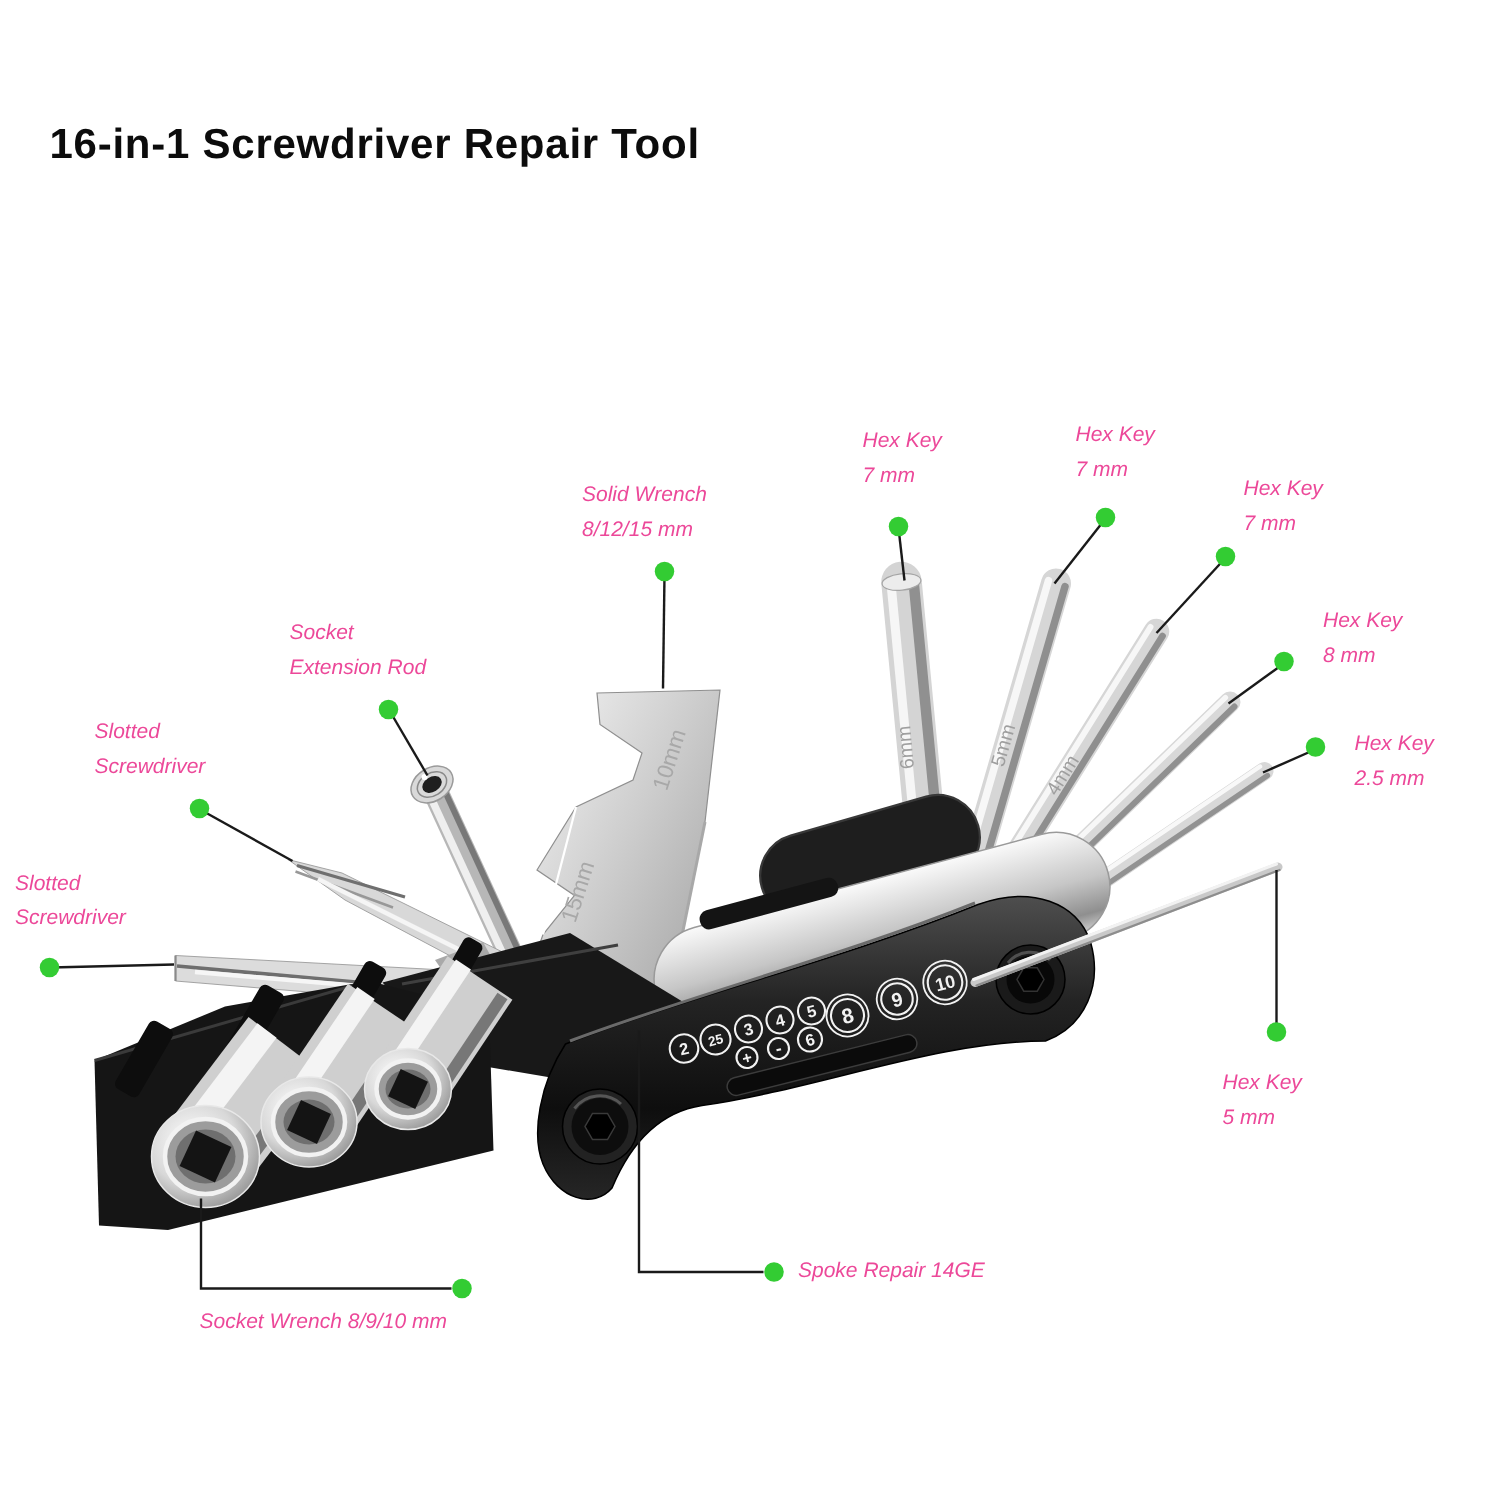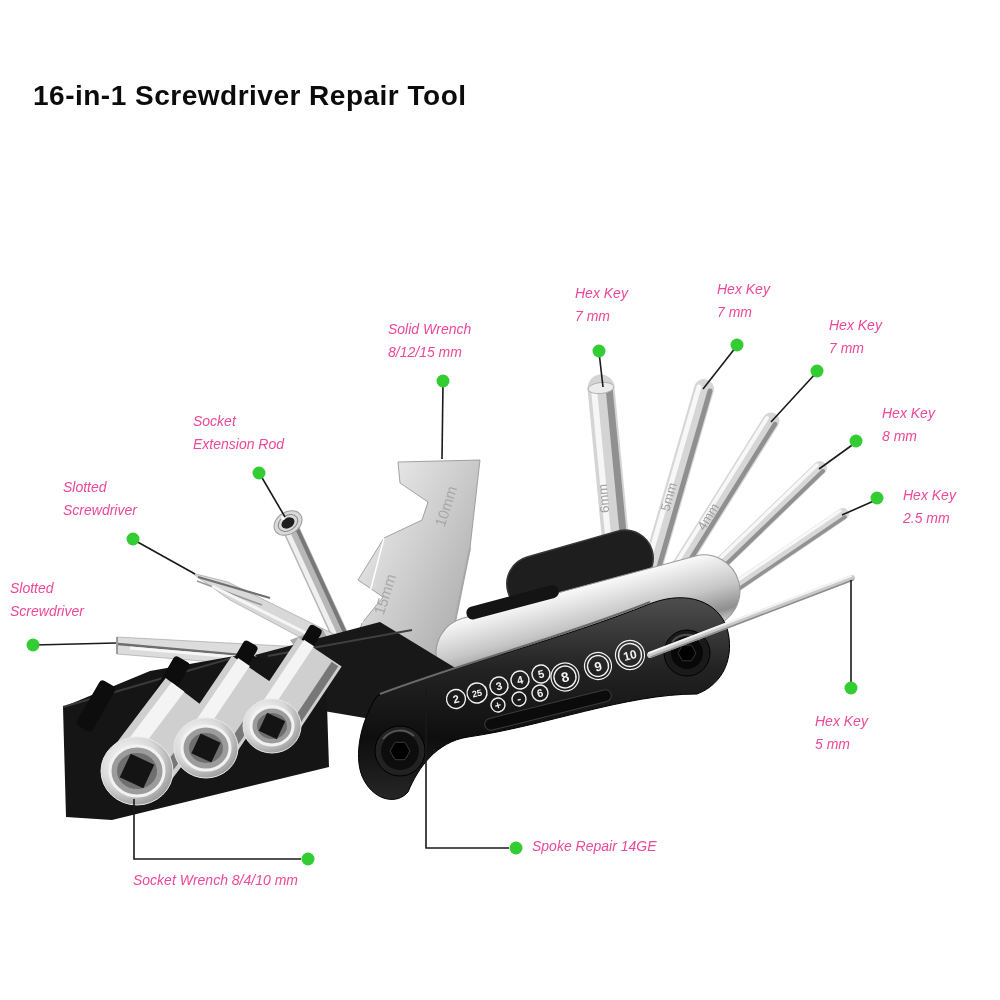--- a/index.html
+++ b/index.html
@@ -300,19 +300,19 @@
   </div>
   <div class="callout" style="left:903px;top:484px">
     <div>Hex Key</div>
     <div>2.5 mm</div>
   </div>
   <div class="callout" style="left:815px;top:710px">
     <div>Hex Key</div>
     <div>5 mm</div>
   </div>
   <div class="callout" style="left:133px;top:869px">
-    <div>Socket Wrench 8/4/10 mm</div>
+    <div>Socket Wrench 8/9/10 mm</div>
   </div>
   <div class="callout" style="left:532px;top:835px">
     <div>Spoke Repair 14GE</div>
   </div>
 
 </div>
 
 </body></html>

